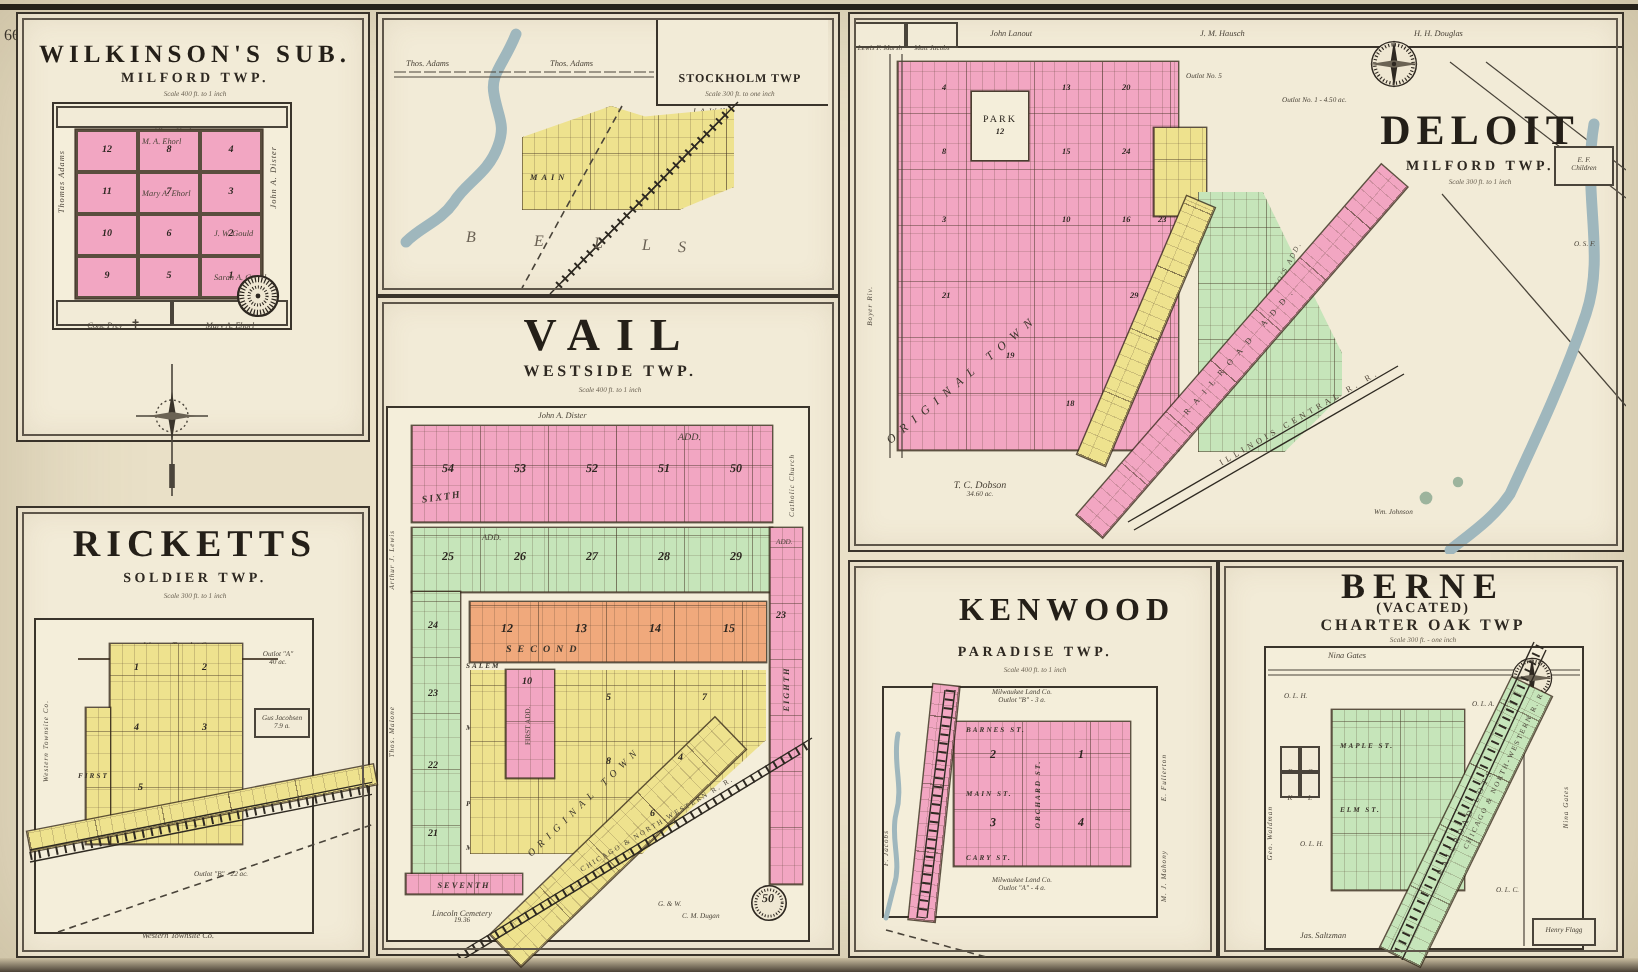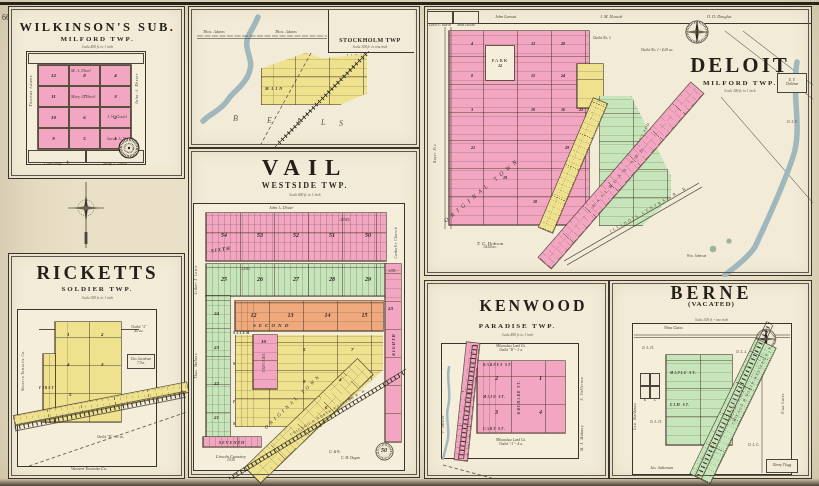--- a/index.html
+++ b/index.html
@@ -47,21 +47,21 @@
 </head>
 <body>
 
 <div id="page">
 
   <div class="a" style="left:0;top:2px;width:819px;height:2.6px;background:#262119"></div>
   <div class="a" style="left:0;top:479px;width:819px;height:7px;background:linear-gradient(#cbbfa2,#4a4136)"></div>
   <span class="a lbl f8" style="left:2px;top:14px;font-style:normal;color:#3a342b">66</span>
   <span class="a lbl f8" style="left:800px;top:11px;font-style:normal;color:#3a342b">67</span>
 
-  <section class="a panel" style="left:8px;top:6px;width:177px;height:173px">
+  <section class="a panel" style="left:8px;top:6px;width:177px;height:215px">
     <div class="a title f9" style="left:0;top:13px;width:177px;font-size:12.5px">WILKINSON'S SUB.</div>
     <div class="a sub f7" style="left:0;top:28px;width:177px">MILFORD TWP.</div>
     <div class="a scale f3" style="left:0;top:38px;width:177px">Scale 400 ft. to 1 inch</div>
     <div class="a plat" style="left:17px;top:44px;width:120px;height:114px"></div>
     <div class="a box ctr" style="left:19px;top:46px;width:116px;height:11px">
       <span class="lbl f4">Albert Kral</span>
     </div>
     <div class="a bg-pink" style="left:29px;top:58px;width:93px;height:84px;box-shadow:0 0 0 .8px #4a3e30">
       <div class="grid3">
         <div class="col">
@@ -404,20 +404,21 @@
       <div class="lbl f3">Outlot "A" - 4 a.</div>
     </div>
     <span class="a lbl f3 vrt" style="left:156px;top:96px">E. Fullerton</span>
     <span class="a lbl f3 vrt" style="left:156px;top:144px">M. J. Mahony</span>
     <span class="a lbl f3 vrt" style="left:17px;top:134px">F. Jacobs</span>
   </section>
 
   <section class="a panel" style="left:609px;top:280px;width:203px;height:199px">
     <div class="a title" style="left:0;top:2px;width:203px;font-size:18px;letter-spacing:4px">BERNE</div>
     <div class="a sub f7" style="left:0;top:19px;width:203px;letter-spacing:1px">(VACATED)</div>
+    <div class="a sub f8" style="left:0;top:27px;width:203px;letter-spacing:1.5px">CHARTER OAK TWP</div>
     <div class="a scale f3" style="left:0;top:37px;width:203px">Scale 300 ft. - one inch</div>
     <div class="a plat" style="left:22px;top:42px;width:160px;height:152px"></div>
     <span class="a lbl f4" style="left:54px;top:45px">Nina Gates</span>
     <svg class="a" style="left:0;top:0" width="203" height="199" viewBox="0 0 203 199">
       <line class="thin" x1="24" y1="54" x2="180" y2="54"></line>
       <line class="thin" x1="24" y1="56.5" x2="180" y2="56.5"></line>
       <line class="thin" x1="152" y1="58" x2="152" y2="192"></line>
     </svg>
     <svg class="a" style="left:142px;top:44px" width="28" height="28" viewBox="0 0 40 40">
       <circle cx="20" cy="20" r="14" fill="#efe7d2" stroke="#2e2821" stroke-width=".9"></circle>

